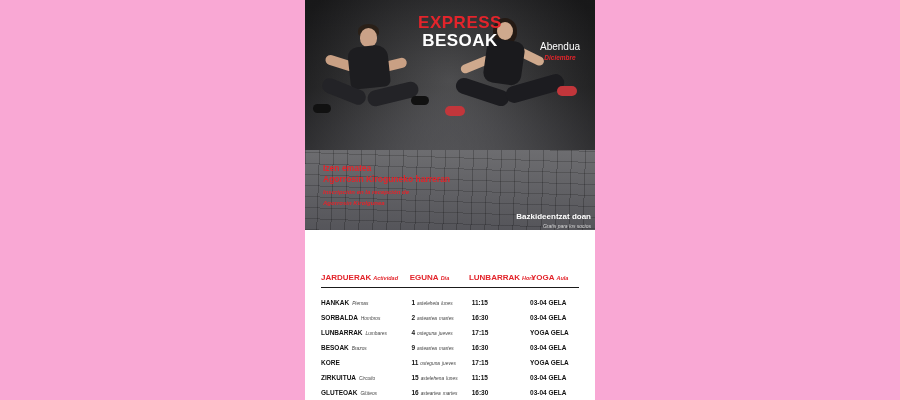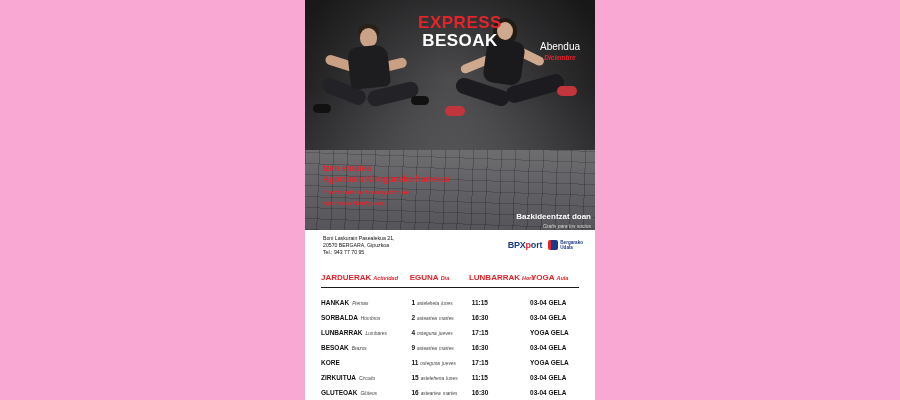--- a/index.html
+++ b/index.html
@@ -145,37 +145,20 @@
         <div class="e-es">Inscripción en la recepción de</div>
         <div class="e-es">Agorrosin Kirolgunea</div>
       </div>
 
       <div class="free">
         <div class="f-eu">Bazkideentzat doan</div>
         <div class="f-es">Gratis para los socios</div>
       </div>
     </div>
 
-    <div class="addr">
-      <div class="lines">
-        <div>Boni Laskurain Pasealekua 21,</div>
-        <div>20570 BERGARA, Gipuzkoa</div>
-        <div>Tel.: 943 77 70 95</div>
-      </div>
-      <div class="logos">
-        <div class="bpx">BPX<i>p</i>ort</div>
-        <div class="berg">
-          <div class="berg-mark"></div>
-          <div class="berg-txt">
-            <div>Bergarako</div>
-            <div>Udala</div>
-          </div>
-        </div>
-      </div>
-    </div>
 
     <div class="table">
       <div class="thead">
         <div class="c1"><span>JARDUERAK</span><em>Actividad</em></div>
         <div class="c2"><span>EGUNA</span><em>Día</em></div>
         <div class="c3"><span>LUNBARRAK</span><em>Hora</em></div>
         <div class="c4"><span>YOGA</span><em>Aula</em></div>
       </div>
       <div class="rule"></div>
 

